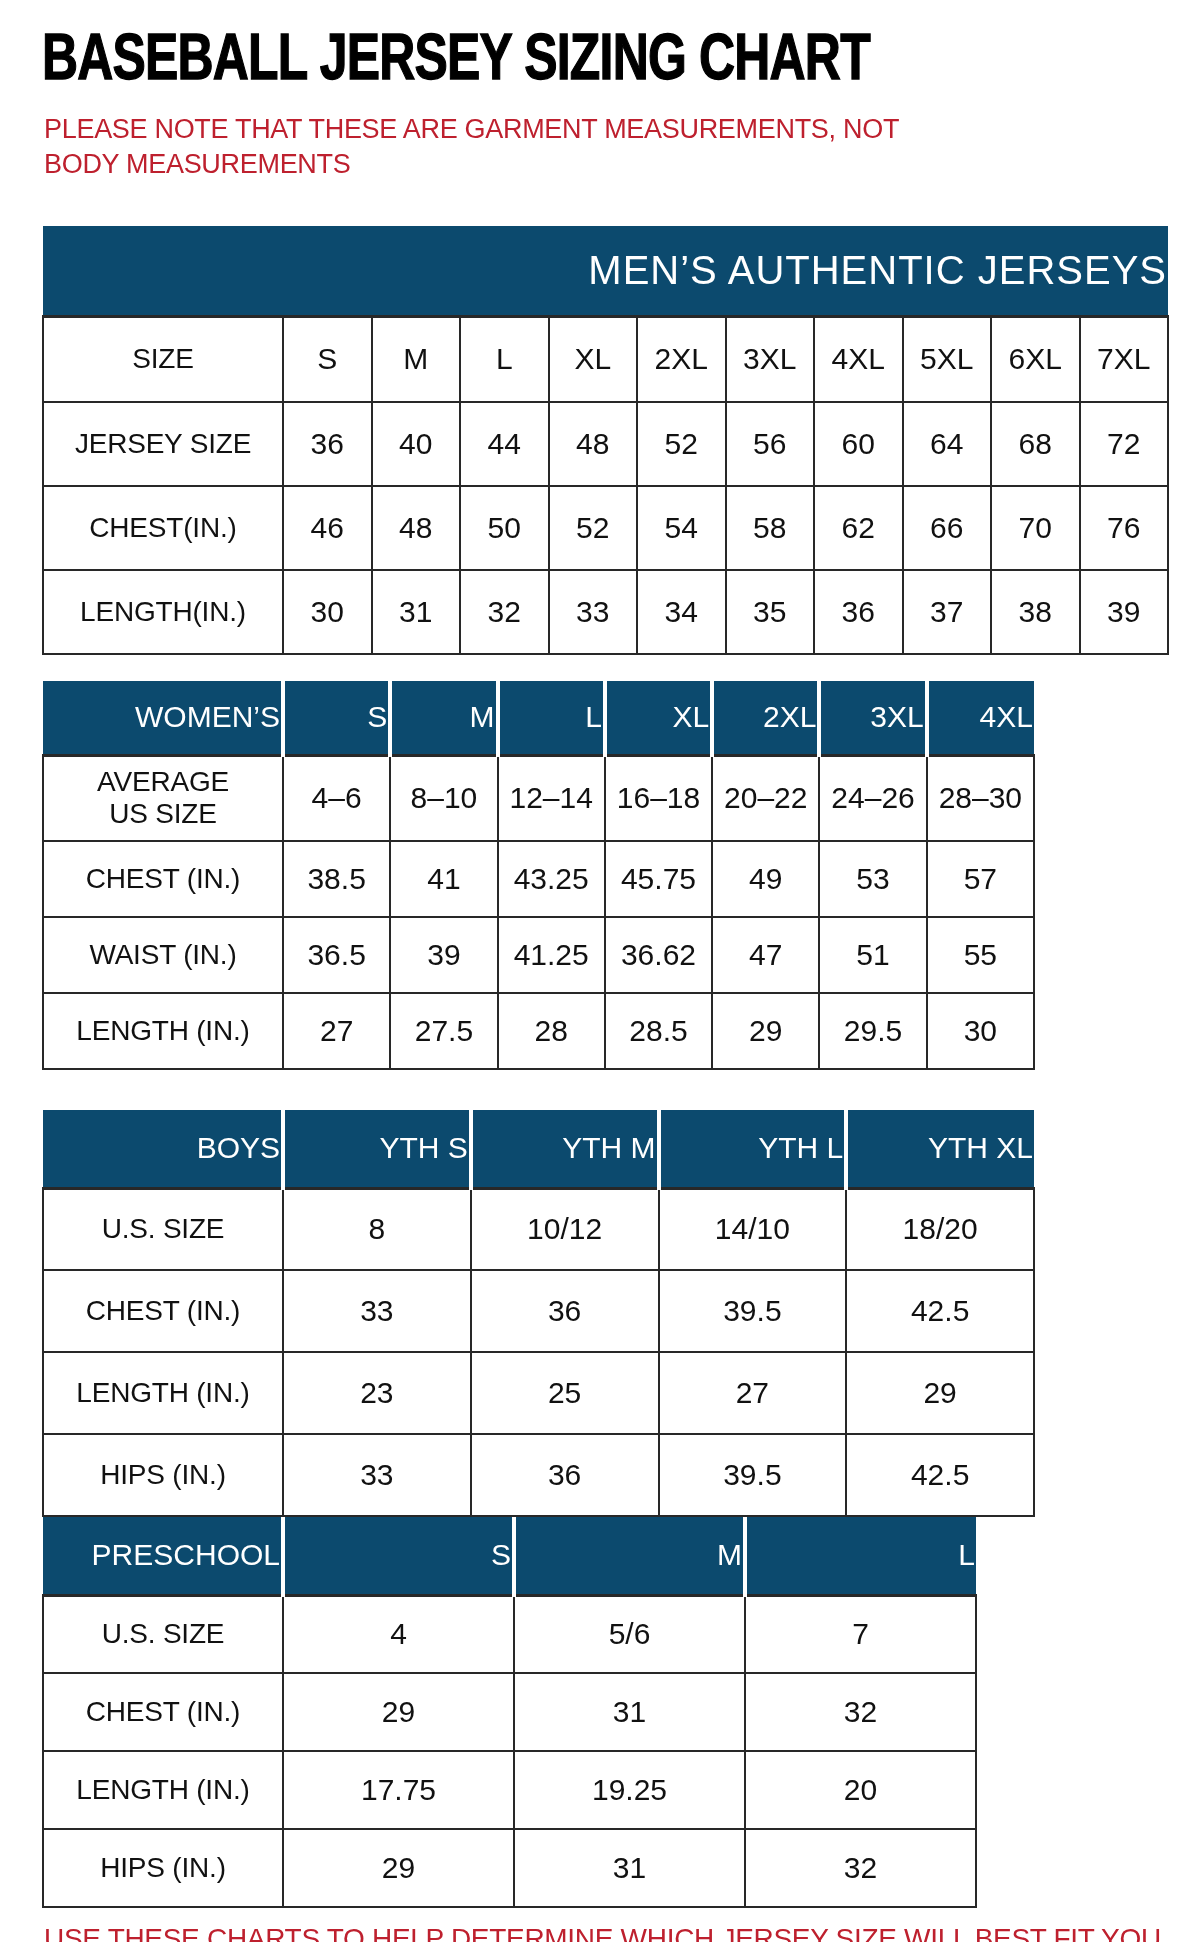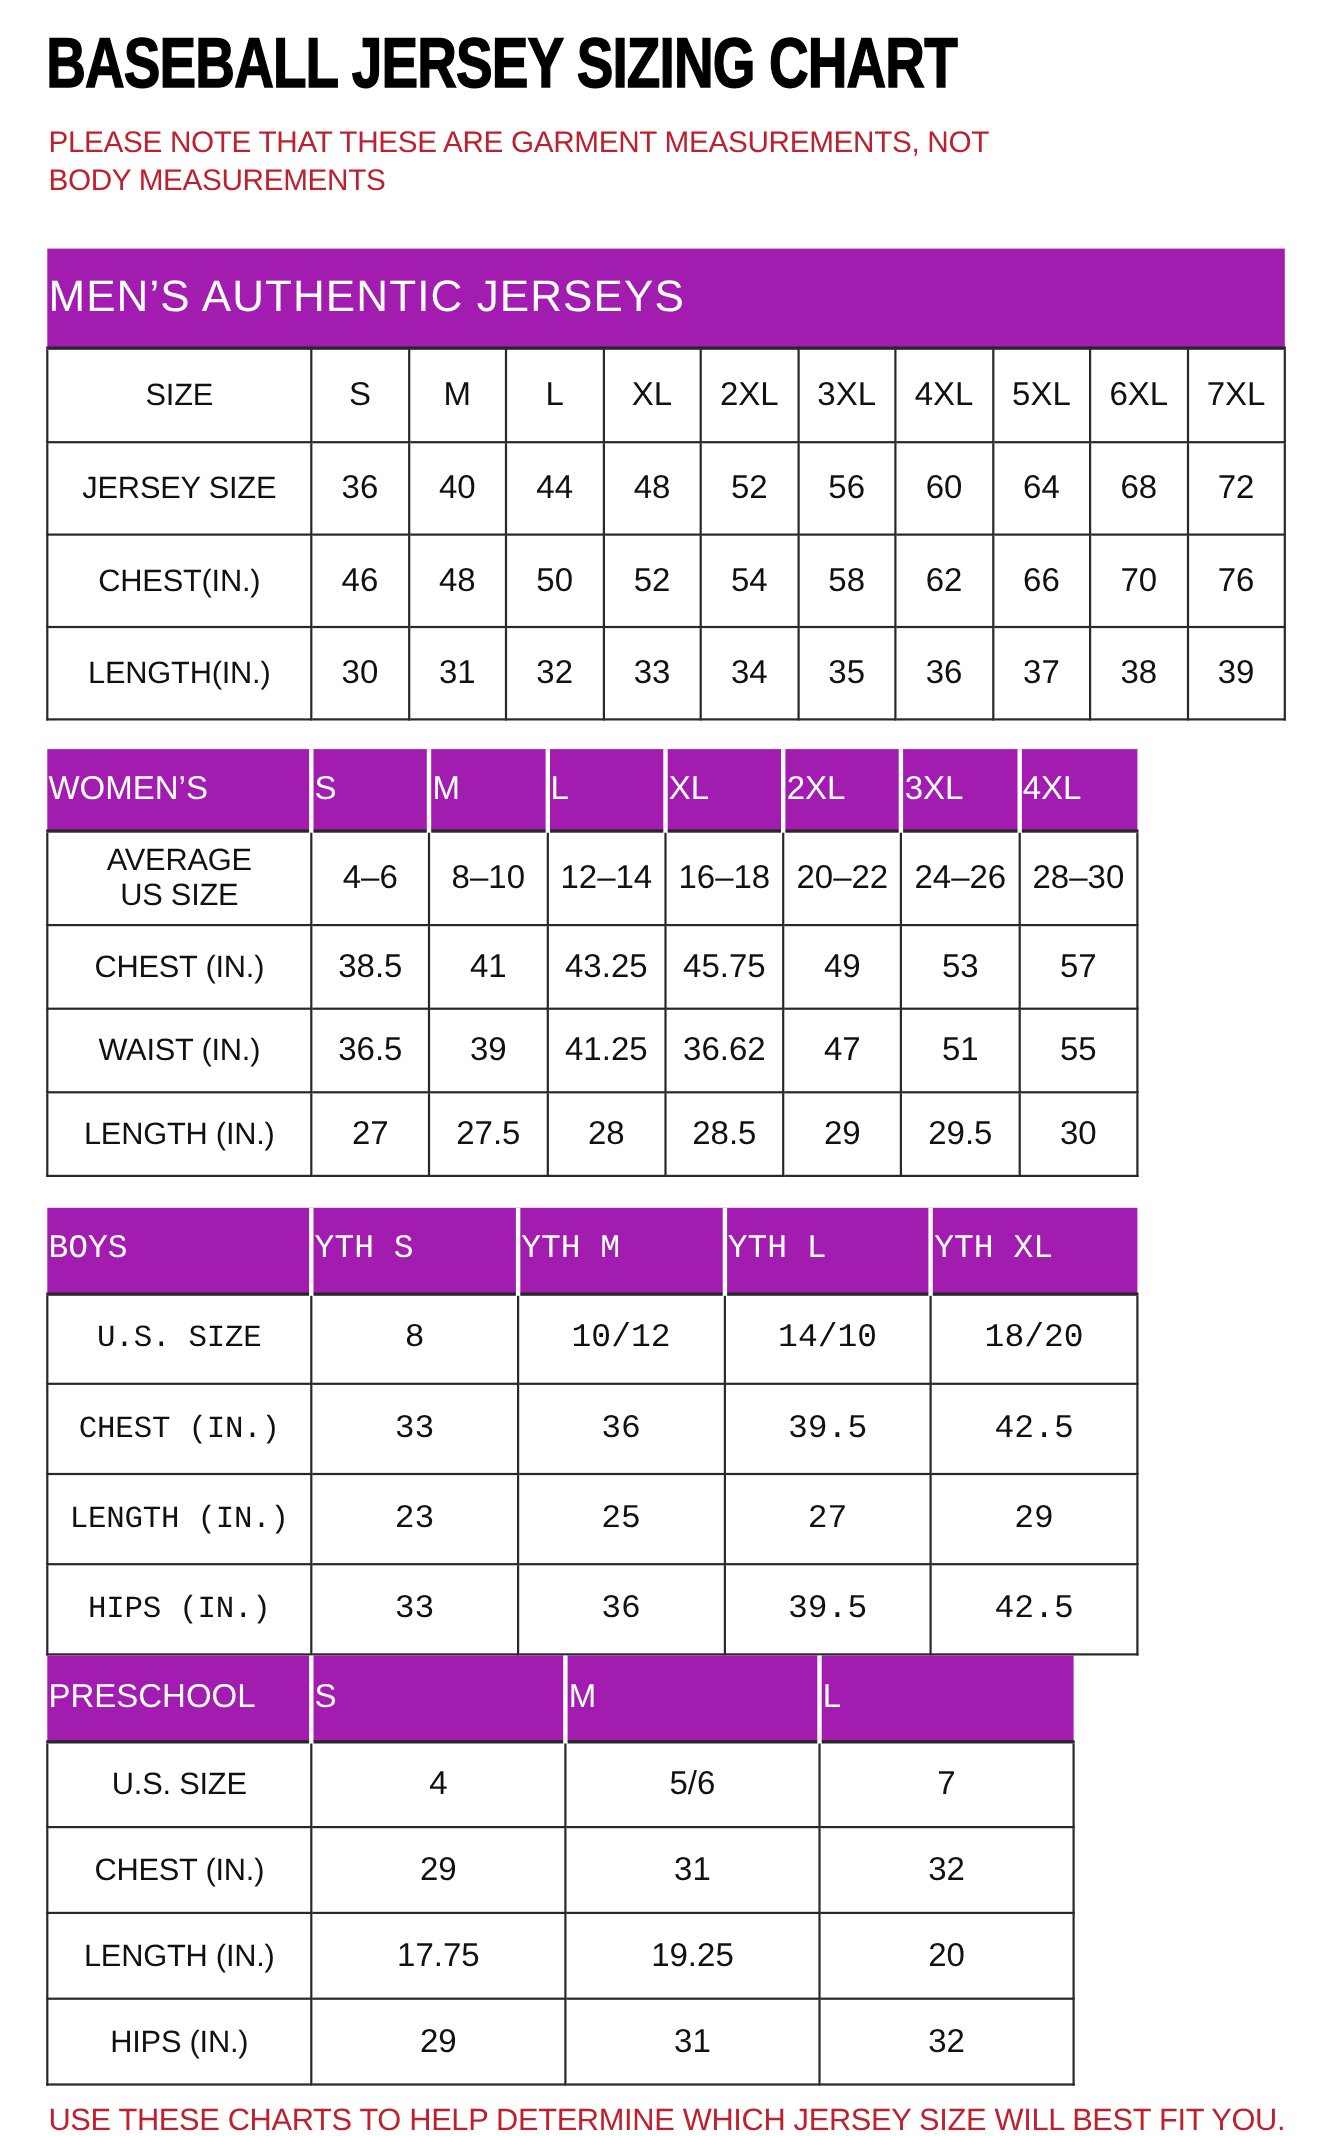--- a/index.html
+++ b/index.html
@@ -61,24 +61,24 @@
     vertical-align: middle;
     background: #fff;
     padding: 0 2px;
   }
   .tbl td.lbl {
     font-size: 28px;
     white-space: pre-line;
     letter-spacing: -0.2px;
   }
   .tbl thead th {
-    background: #a21caf;
+    background: #0c4a6e;
     color: #ffffff;
     font-weight: 400;
-    text-align: left;
+    text-align: right;
     vertical-align: middle;
     border: 0;
     border-bottom: 3px solid #282828;
     font-size: 30px;
   }
   .tbl thead th:not(:first-child) { border-left: 4px solid #ffffff; }
   .tbl thead th.banner {
     font-size: 40px;
     letter-spacing: 1px;
     border-left: 0;
@@ -92,21 +92,21 @@
   .mens tbody tr:first-child { height: 86px; }
 
   
   .womens { width: 993px; margin-top: 26px; }
   .womens col.labelcol { width: 240px; }
   .womens thead tr { height: 74px; }
   .womens tbody tr { height: 76px; }
   .womens tbody tr:first-child { height: 86px; }
 
   
-  .boys { width: 993px; margin-top: 28px; font-family: Liberation Mono, monospace; }
+  .boys { width: 993px; margin-top: 40px; }
   .boys col.labelcol { width: 240px; }
   .boys thead tr { height: 78px; }
   .boys tbody tr { height: 82px; }
 
   
   .preschool { width: 935px; }
   .preschool col.labelcol { width: 240px; }
   .preschool thead tr { height: 78px; }
   .preschool tbody tr { height: 78px; }
 </style>

